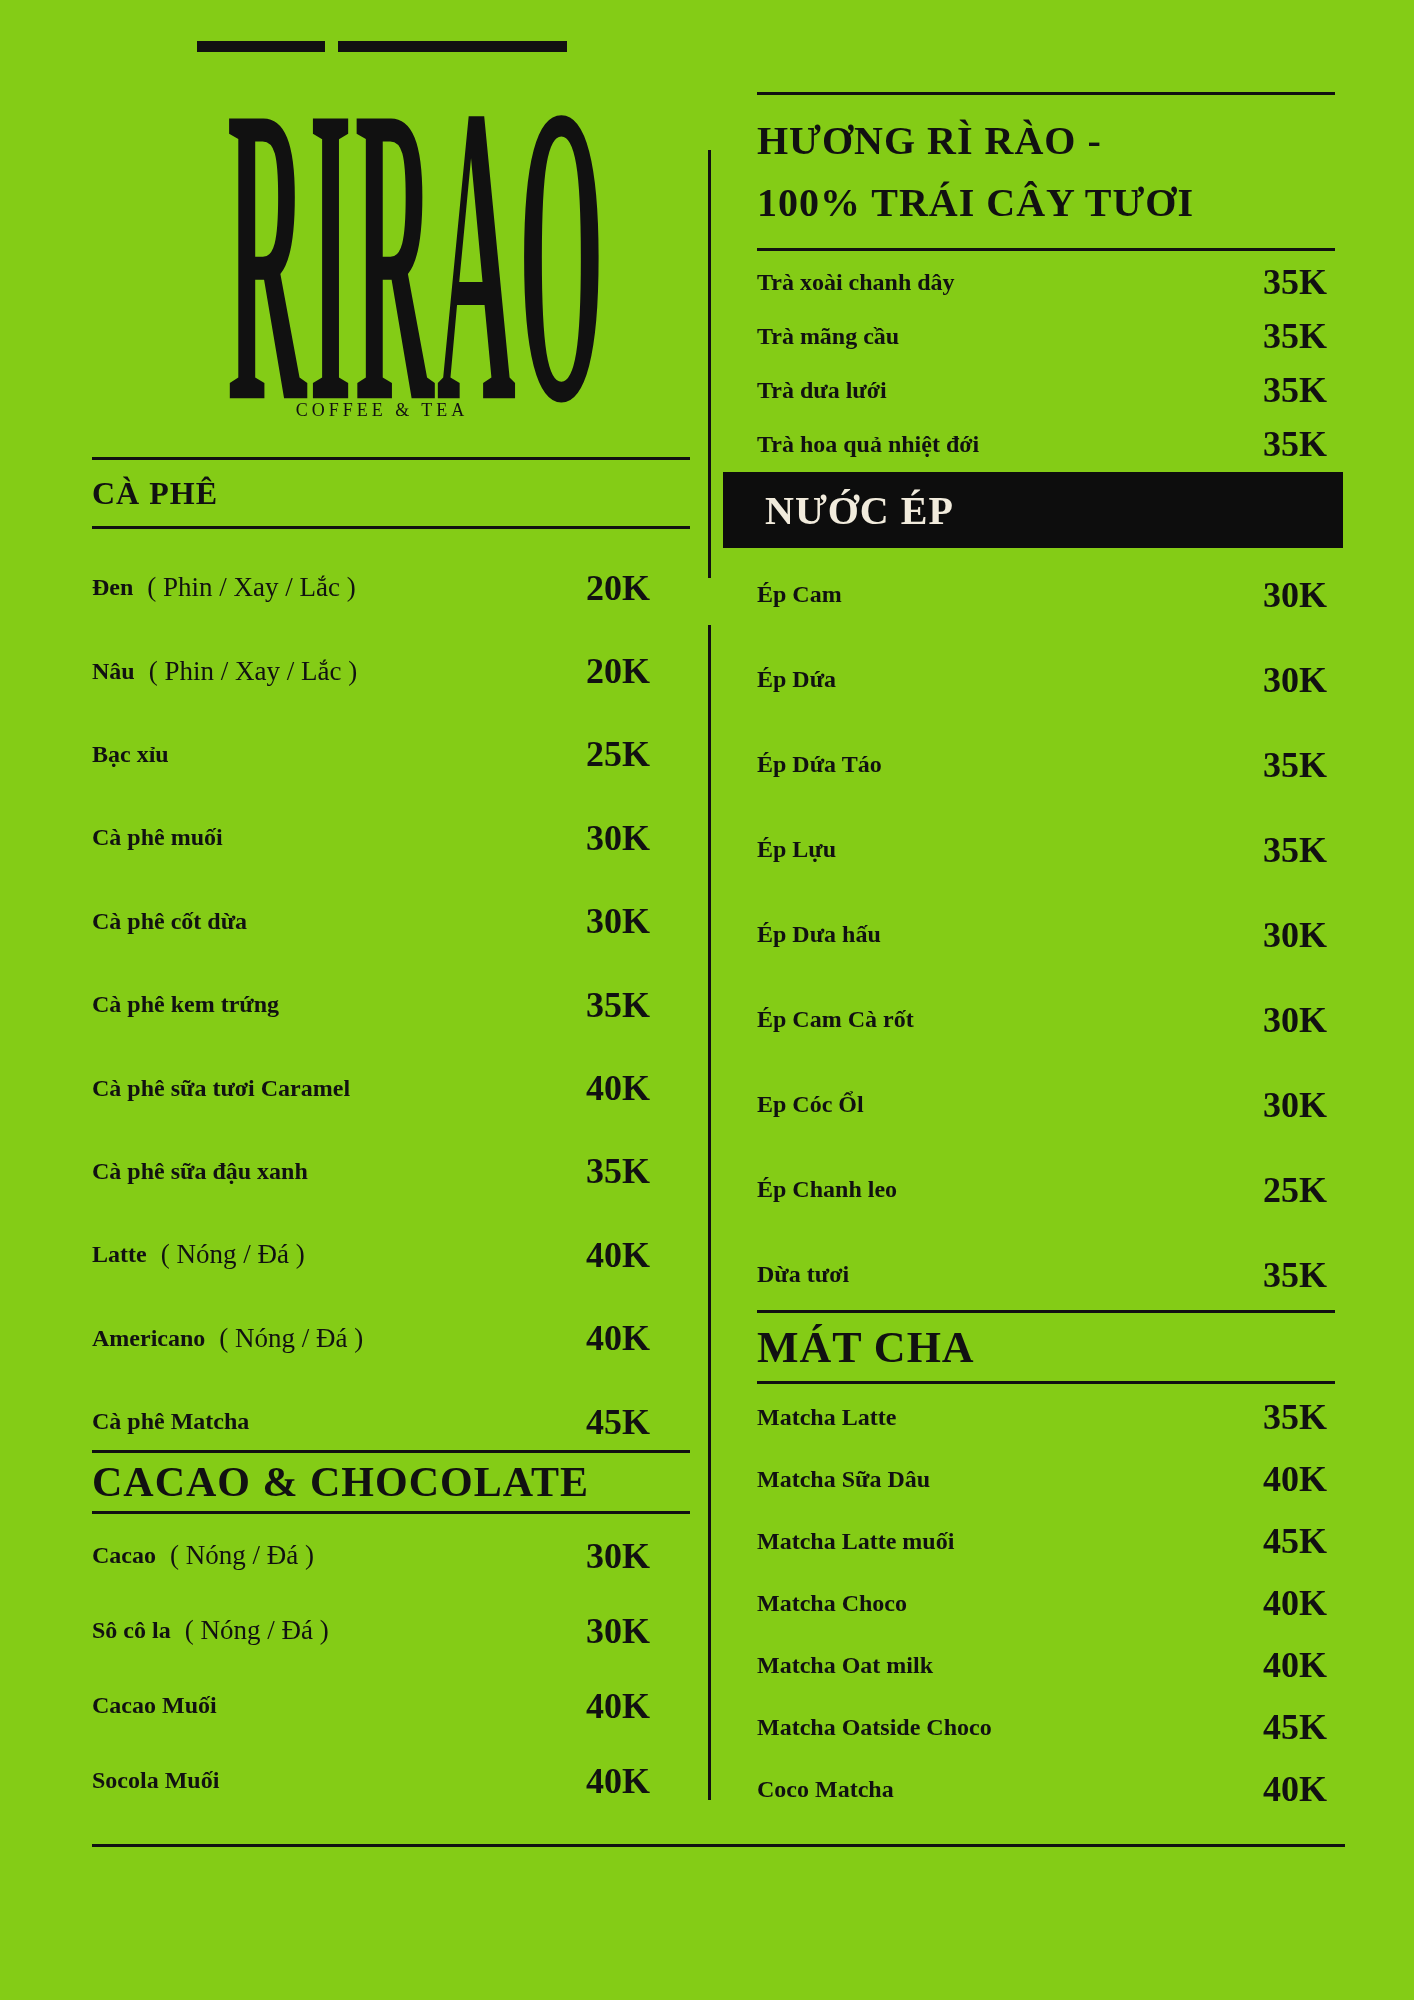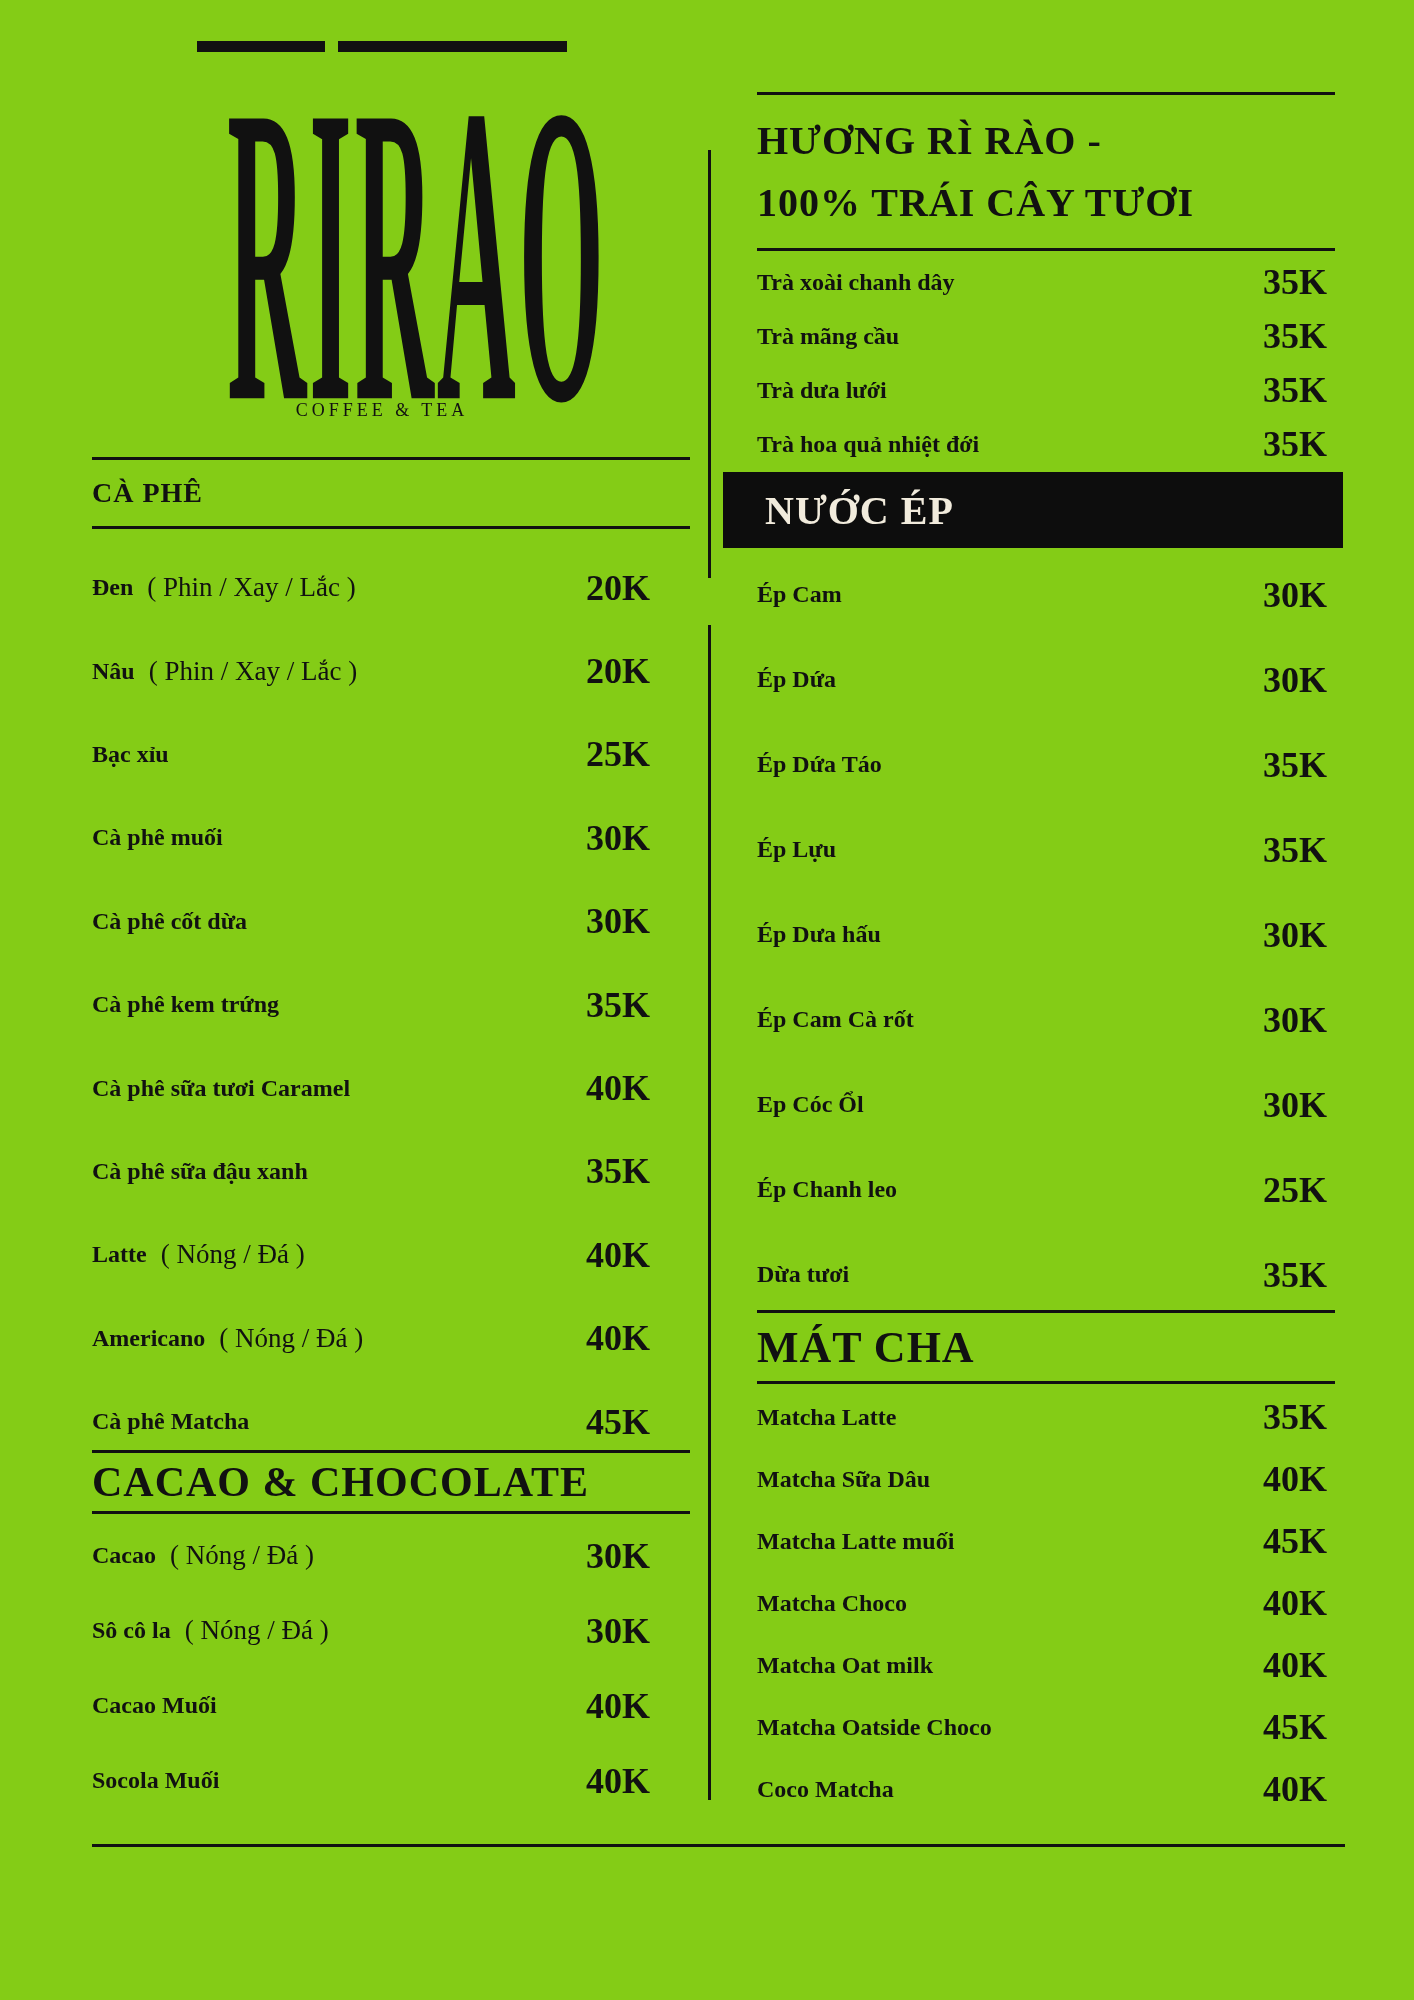--- a/index.html
+++ b/index.html
@@ -35,21 +35,21 @@
     display:flex;align-items:center;
   }
   .sec-title{font-weight:700;letter-spacing:1px;}
   .rows{position:absolute;}
   .row{display:flex;align-items:center;box-sizing:border-box;}
   .name{font-size:24px;font-weight:700;white-space:nowrap;}
   .note{font-size:27px;font-weight:400;margin-left:14px;white-space:nowrap;}
   .price{font-size:36px;font-weight:700;margin-left:auto;white-space:nowrap;}
   
   .head-caphe{left:92px;top:457px;width:598px;height:72px;}
-  .head-caphe .sec-title{font-size:28px;}
+  .head-caphe .sec-title{font-size:32px;}
   .rows-caphe{left:92px;top:530px;width:598px;margin-top:16px;}
   .rows-caphe .row{height:83.4px;padding-right:40px;}
   .head-cacao{left:92px;top:1450px;width:598px;height:64px;}
   .head-cacao .sec-title{font-size:42px;}
   .rows-cacao{left:92px;top:1518px;width:598px;}
   .rows-cacao .row{height:75px;padding-right:40px;}
   
   .head-fruit{left:757px;top:92px;width:578px;height:159px;}
   .head-fruit .sec-title{font-size:40px;line-height:1.55;}
   .rows-tra{left:757px;top:255px;width:578px;}

